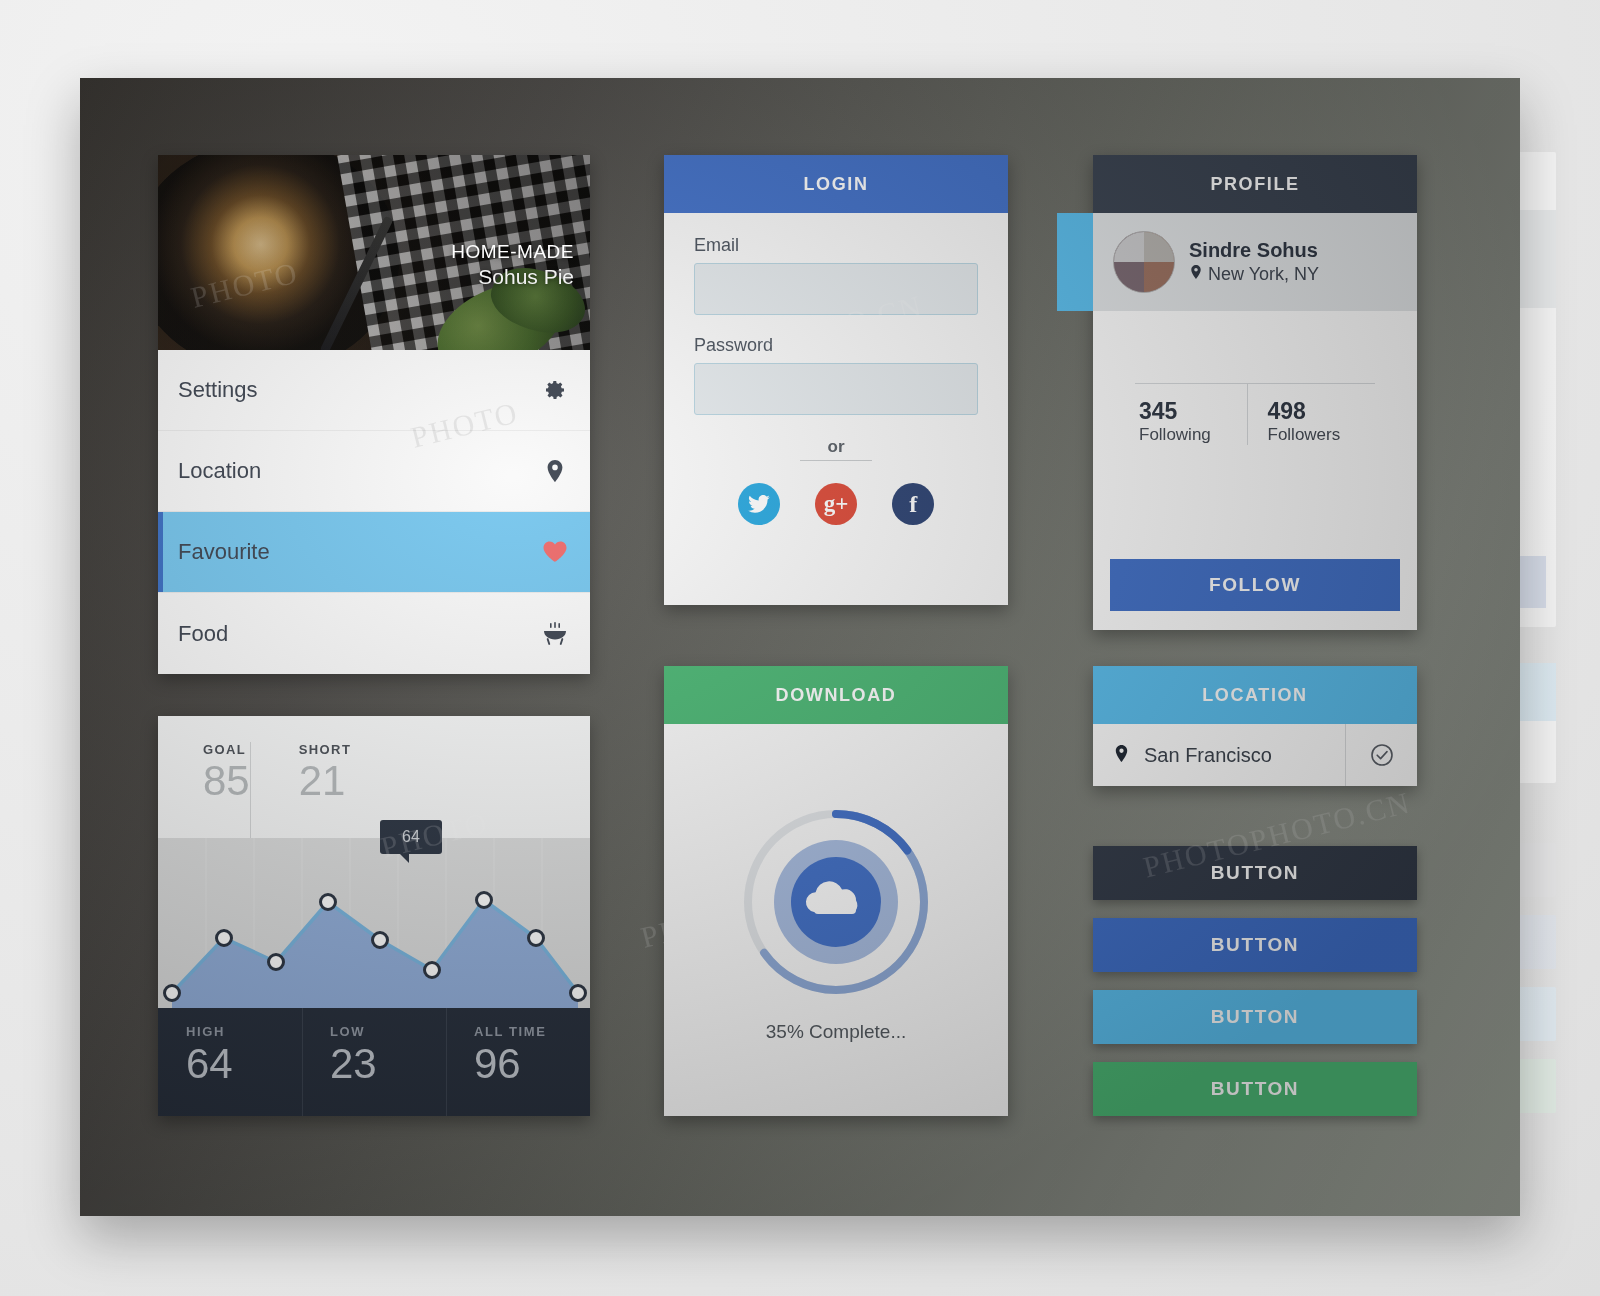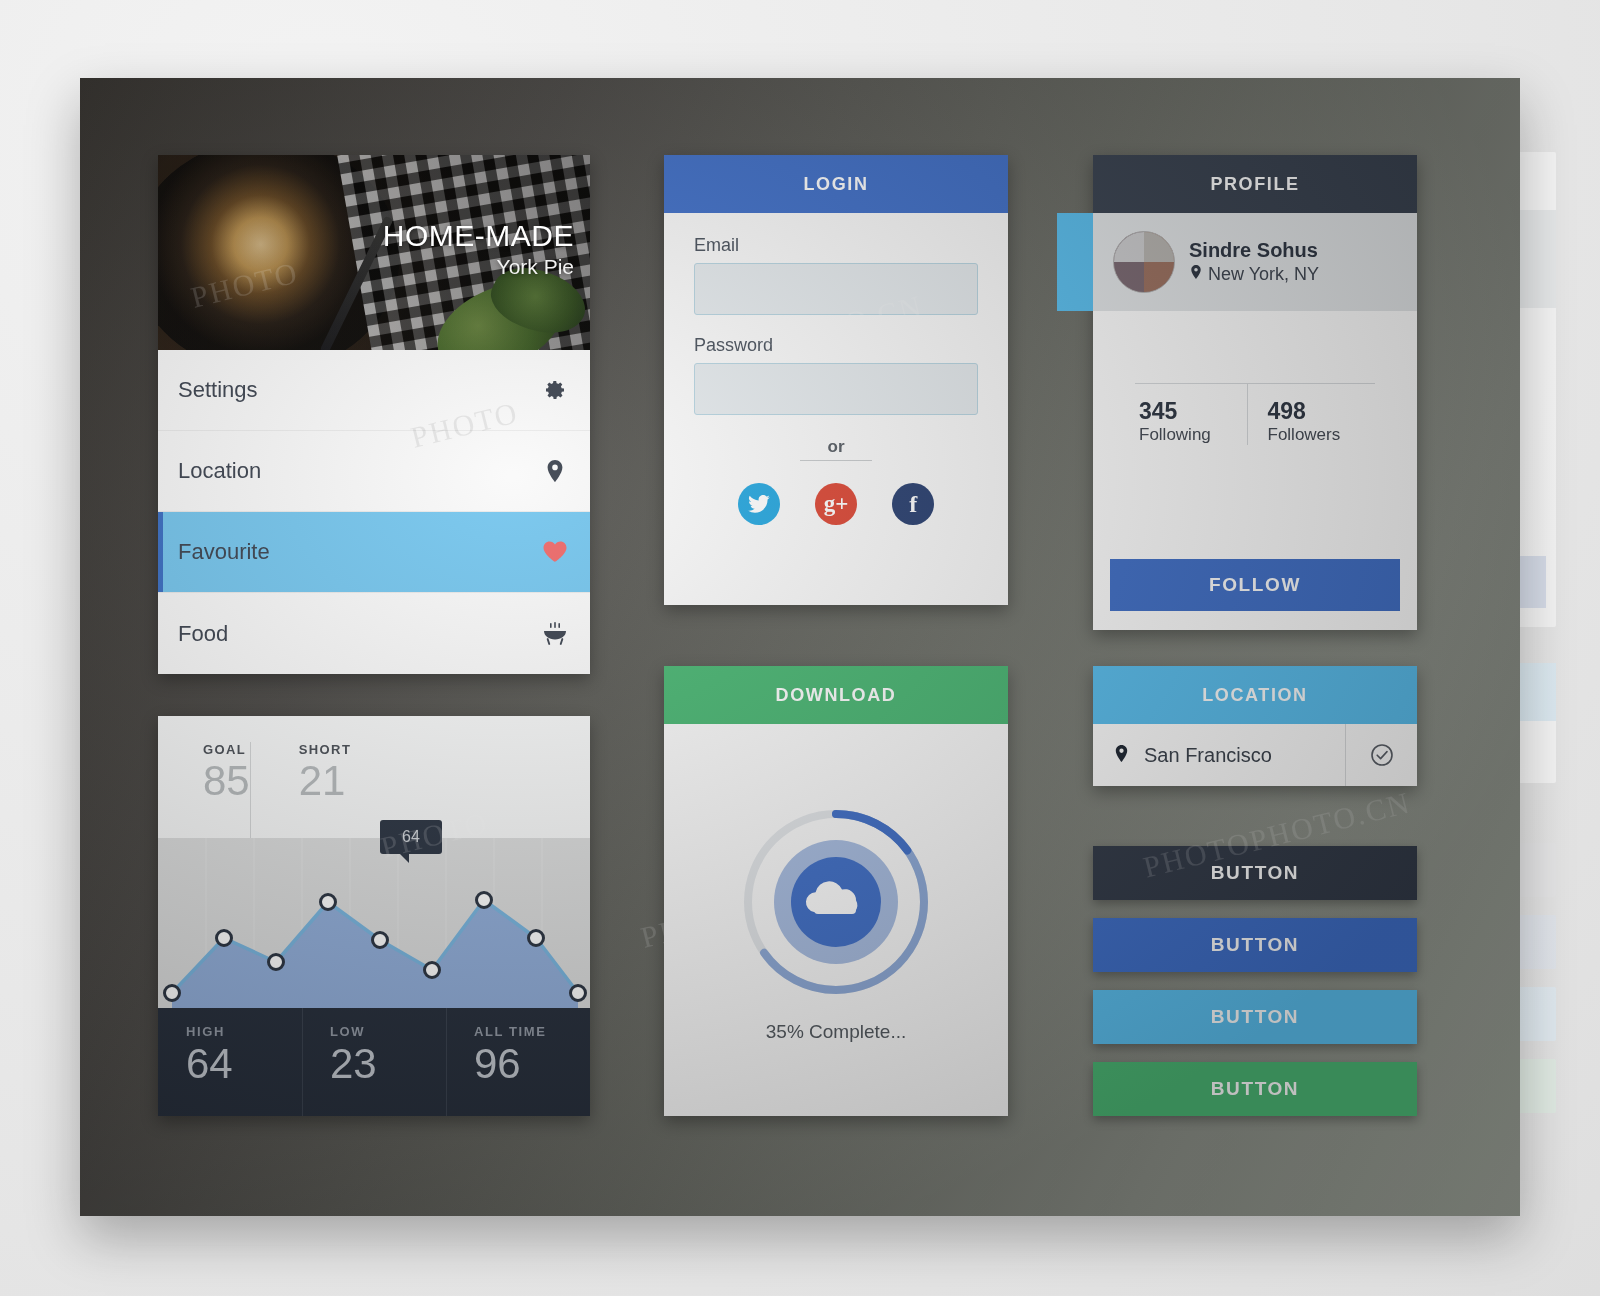--- a/index.html
+++ b/index.html
@@ -67,21 +67,21 @@
   .hero .fork{
     position:absolute; left:45%; top:28%; width:9px; height:150px;
     background:linear-gradient(180deg,#3a3a38,#17171a);
     transform:rotate(26deg); border-radius:4px;
   }
   .hero .scrim{
     position:absolute; inset:0;
     background:linear-gradient(90deg, rgba(0,0,0,.05) 0%, rgba(0,0,0,.18) 45%, rgba(0,0,0,.32) 100%);
   }
   .hero-text{ position:absolute; right:16px; top:64px; text-align:right; z-index:4; }
-  .hero-title{ color:#fff; font-size:30px; letter-spacing:.5px; font-weight:400; text-shadow:0 1px 4px rgba(0,0,0,.5); }
+  .hero-title{ color:#fff; font-size:19px; letter-spacing:.5px; font-weight:400; text-shadow:0 1px 4px rgba(0,0,0,.5);margin-top:22px; }
   .hero-sub{ color:#f2f2f2; font-size:21px; margin-top:2px; text-shadow:0 1px 4px rgba(0,0,0,.5); }
 
   .menu-item{
     height:81px; display:flex; align-items:center; justify-content:space-between;
     padding:0 22px 0 20px; border-bottom:1px solid #ececec; background:#fafafa;
     position:relative;
   }
   .menu-item:last-child{ border-bottom:none; }
   .menu-item .lbl{ font-size:22px; color:#3d4450; }
   .menu-item.active{ background:#76c7ef; }
@@ -220,21 +220,21 @@
   <div class="card" id="menu-card">
     <div class="hero">
       <div class="plate"></div>
       <div class="cloth"></div>
       <div class="fork"></div>
       <div class="leaf"></div>
       <div class="leaf2"></div>
       <div class="scrim"></div>
       <div class="hero-text">
         <div class="hero-title">HOME-MADE</div>
-        <div class="hero-sub">York Pie</div>
+        <div class="hero-sub">Sohus Pie</div>
       </div>
     </div>
 
     <div class="menu-item">
       <span class="lbl">Settings</span>
       <span class="ico">
         <svg width="24" height="24" viewBox="0 0 24 24" fill="#3d4450">
             <path d="M12 8.2a3.8 3.8 0 1 0 0 7.6 3.8 3.8 0 0 0 0-7.6zm0 5.6a1.8 1.8 0 1 1 0-3.6 1.8 1.8 0 0 1 0 3.6z"></path>
             <path d="M21 13.4v-2.8l-2.4-.4a6.9 6.9 0 0 0-.7-1.7l1.4-2-2-2-2 1.4a6.9 6.9 0 0 0-1.7-.7L13.2 3h-2.8l-.4 2.2c-.6.2-1.2.4-1.7.7l-2-1.4-2 2 1.4 2c-.3.5-.5 1.1-.7 1.7L3 10.6v2.8l2.2.4c.2.6.4 1.2.7 1.7l-1.4 2 2 2 2-1.4c.5.3 1.1.5 1.7.7l.4 2.2h2.8l.4-2.2c.6-.2 1.2-.4 1.7-.7l2 1.4 2-2-1.4-2c.3-.5.5-1.1.7-1.7l2.2-.4z"></path>
           </svg>

